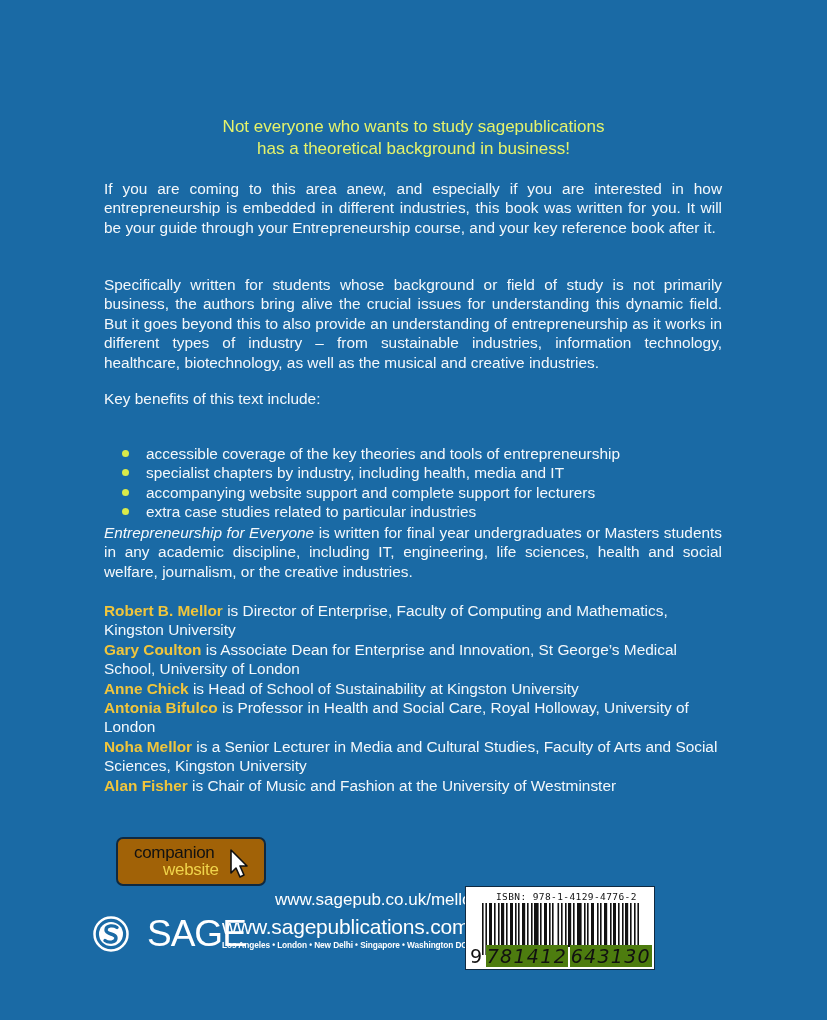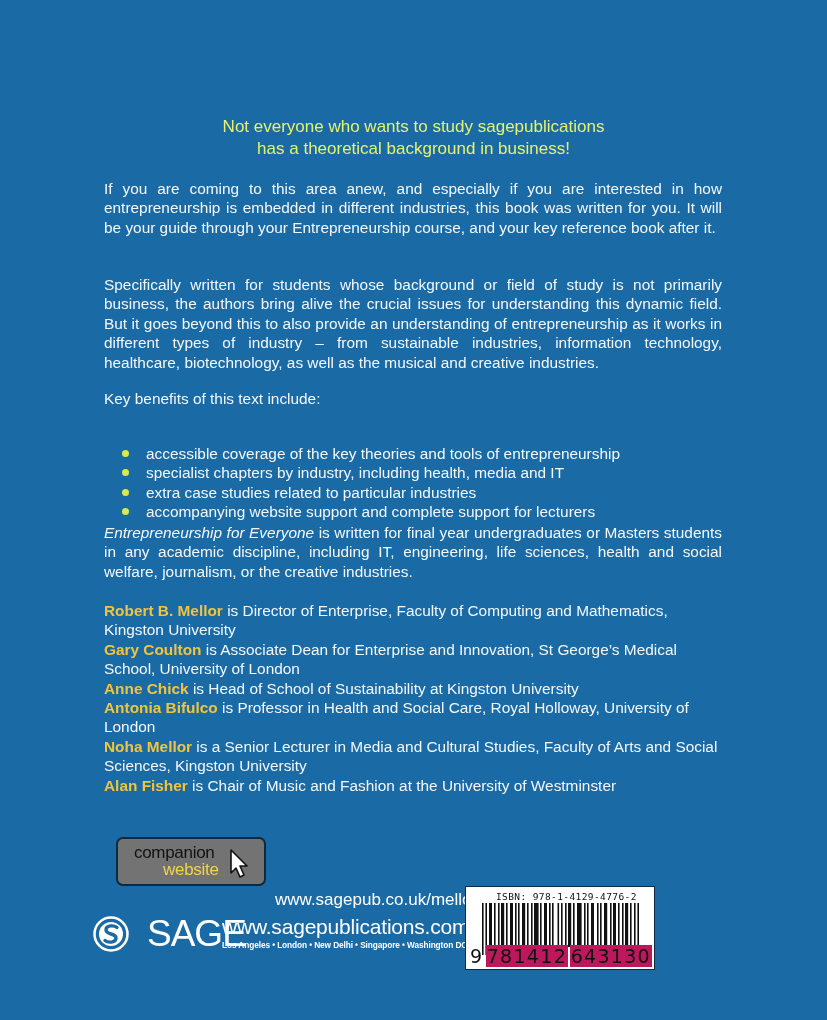--- a/index.html
+++ b/index.html
@@ -40,21 +40,21 @@
     .p4 { top: 523px; }
     .p4 .title { font-style: italic; }
     .authors {
       position: absolute; left: 104px; top: 601px; width: 620px;
       font-size: 15.4px; line-height: 19.4px; color: #f4f8fb;
     }
     .author .name { color: #f0c53c; font-weight: bold; }
     .companion-box {
       position: absolute; left: 116px; top: 837px;
       width: 150px; height: 49px;
-      background: #737373;
+      background: #a16207;
       border: 2px solid #0f2940;
       border-radius: 7px;
       box-sizing: border-box;
     }
     .companion-box .c1 {
       position: absolute; left: 16px; top: 5px;
       color: #111; font-size: 17px; line-height: 18px;
       letter-spacing: -0.3px;
     }
     .companion-box .c2 {
@@ -98,41 +98,41 @@
       font-size: 9.5px; color: #111; letter-spacing: 0.4px;
     }
     .bars { position: absolute; left: 10px; top: 16px; }
     .bar-digits {
       position: absolute; left: 4px; top: 58px; width: 182px;
       font-family: "DejaVu Sans", sans-serif;
       font-size: 19px; line-height: 22px; color: #111;
       display: flex; justify-content: space-between;
     }
     .bar-digits .first { margin-right: 2px; }
-    .bar-digits .group { background: #be185d; padding: 0 1px; letter-spacing: 1.3px; }
+    .bar-digits .group { background: #4d7c0f; padding: 0 1px; letter-spacing: 1.3px; font-style: italic; }
   </style>
 </head>
 <body>
 
 <div>
 
   <div class="tagline">
     <div>Not everyone who wants to study sagepublications</div>
     <div>has a theoretical background in business!</div>
   </div>
 
   <div class="para p1">If you are coming to this area anew, and especially if you are interested in how entrepreneurship is embedded in different industries, this book was written for you. It will be your guide through your Entrepreneurship course, and your key reference book after it.</div>
   <div class="para p2">Specifically written for students whose background or field of study is not primarily business, the authors bring alive the crucial issues for understanding this dynamic field. But it goes beyond this to also provide an understanding of entrepreneurship as it works in different types of industry – from sustainable industries, information technology, healthcare, biotechnology, as well as the musical and creative industries.</div>
   <div class="para p3">Key benefits of this text include:</div>
 
   <ul class="benefits">
     <li><span class="bullet"></span><span>accessible coverage of the key theories and tools of entrepreneurship</span></li>
     <li><span class="bullet"></span><span>specialist chapters by industry, including health, media and IT</span></li>
+    <li><span class="bullet"></span><span>accompanying website support and complete support for lecturers</span></li>
     <li><span class="bullet"></span><span>extra case studies related to particular industries</span></li>
-    <li><span class="bullet"></span><span>accompanying website support and complete support for lecturers</span></li>
   </ul>
 
   <div class="para p4"><span class="title">Entrepreneurship for Everyone</span><span> is written for final year undergraduates or Masters students in any academic discipline, including IT, engineering, life sciences, health and social welfare, journalism, or the creative industries.</span></div>
 
   <div class="authors">
     <div class="author"><span class="name">Robert B. Mellor</span><span> is Director of Enterprise, Faculty of Computing and Mathematics, Kingston University</span></div>
     <div class="author"><span class="name">Gary Coulton</span><span> is Associate Dean for Enterprise and Innovation, St George’s Medical School, University of London</span></div>
     <div class="author"><span class="name">Anne Chick</span><span> is Head of School of Sustainability at Kingston University</span></div>
     <div class="author"><span class="name">Antonia Bifulco</span><span> is Professor in Health and Social Care, Royal Holloway, University of London</span></div>
     <div class="author"><span class="name">Noha Mellor</span><span> is a Senior Lecturer in Media and Cultural Studies, Faculty of Arts and Social Sciences, Kingston University</span></div>

